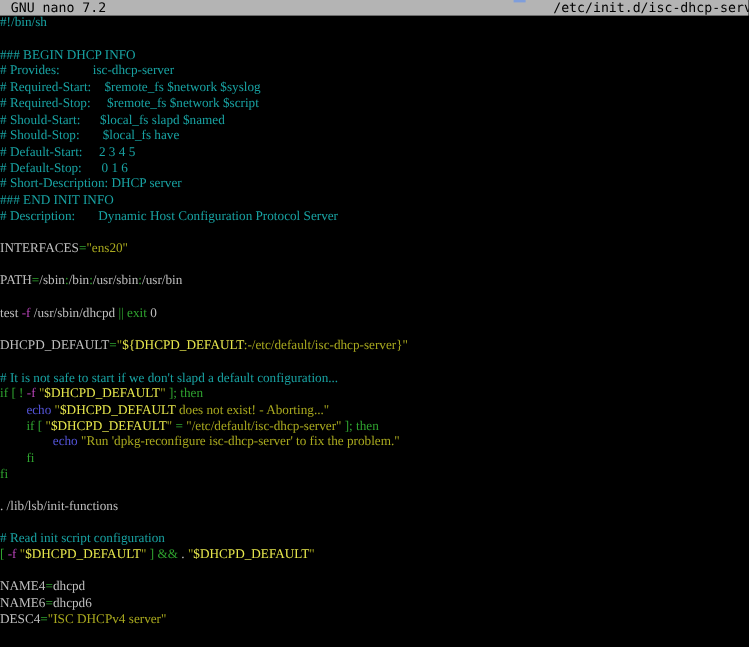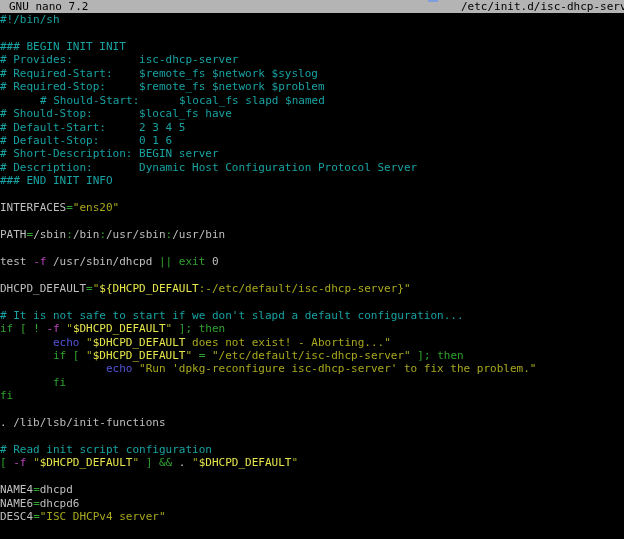--- a/index.html
+++ b/index.html
@@ -7,46 +7,46 @@
     position:relative;width:624px;height:539px;background:#000;overflow:hidden;
     font-family:"DejaVu Sans Mono","Liberation Mono",monospace;
   }
   .titlebar{
     position:absolute;top:0;left:0;width:624px;height:13px;
     background:#b4b4b4;color:#000;font-size:11px;line-height:13px;
   }
   .titlebar .app{position:absolute;left:9px;top:0;white-space:pre;}
   .titlebar .path{position:absolute;left:461px;top:0;white-space:pre;}
   .artifact{position:absolute;left:428px;top:0;width:10px;height:2px;background:#7f9edb;}
-  .editor{position:absolute;top:13px;left:0;width:516px;font-size:11px;color:#bfbfbf;}
+  .editor{position:absolute;top:13px;left:0;width:516px;font-size:11px;color:#bfbfbf;font-family:Liberation Serif, serif;}
   .line{height:13.45px;line-height:13.45px;white-space:pre;}
 </style>
 </head>
 <body>
 
 <div class="screen" style="background: rgb(0, 0, 0);">
   <div class="titlebar" style="background: rgb(180, 180, 180); color: rgb(0, 0, 0);">
     <span class="app">GNU nano 7.2</span>
     <span class="path">/etc/init.d/isc-dhcp-server</span>
   </div>
   <div class="artifact" style="background: rgb(127, 158, 219);"></div>
   <div class="editor" id="editor-body">
       <div class="line"><span style="color: rgb(24, 162, 162);">#!/bin/sh</span></div>
       <div class="line"></div>
-      <div class="line"><span style="color: rgb(24, 162, 162);">### BEGIN INIT INIT</span></div>
+      <div class="line"><span style="color: rgb(24, 162, 162);">### BEGIN DHCP INFO</span></div>
       <div class="line"><span style="color: rgb(24, 162, 162);"># Provides:          isc-dhcp-server</span></div>
       <div class="line"><span style="color: rgb(24, 162, 162);"># Required-Start:    $remote_fs $network $syslog</span></div>
-      <div class="line"><span style="color: rgb(24, 162, 162);"># Required-Stop:     $remote_fs $network $problem</span></div>
-      <div class="line"><span style="color: rgb(24, 162, 162); padding-left: 40px;"># Should-Start:      $local_fs slapd $named</span></div>
+      <div class="line"><span style="color: rgb(24, 162, 162);"># Required-Stop:     $remote_fs $network $script</span></div>
+      <div class="line"><span style="color: rgb(24, 162, 162);"># Should-Start:      $local_fs slapd $named</span></div>
       <div class="line"><span style="color: rgb(24, 162, 162);"># Should-Stop:       $local_fs have</span></div>
       <div class="line"><span style="color: rgb(24, 162, 162);"># Default-Start:     2 3 4 5</span></div>
       <div class="line"><span style="color: rgb(24, 162, 162);"># Default-Stop:      0 1 6</span></div>
-      <div class="line"><span style="color: rgb(24, 162, 162);"># Short-Description: BEGIN server</span></div>
+      <div class="line"><span style="color: rgb(24, 162, 162);"># Short-Description: DHCP server</span></div>
+      <div class="line"><span style="color: rgb(24, 162, 162);">### END INIT INFO</span></div>
       <div class="line"><span style="color: rgb(24, 162, 162);"># Description:       Dynamic Host Configuration Protocol Server</span></div>
-      <div class="line"><span style="color: rgb(24, 162, 162);">### END INIT INFO</span></div>
       <div class="line"></div>
       <div class="line"><span style="color: rgb(191, 191, 191);">INTERFACES</span><span style="color: rgb(47, 163, 47);">=</span><span style="color: rgb(168, 168, 30);">"ens20"</span></div>
       <div class="line"></div>
       <div class="line"><span style="color: rgb(191, 191, 191);">PATH</span><span style="color: rgb(47, 163, 47);">=</span><span style="color: rgb(191, 191, 191);">/sbin</span><span style="color: rgb(47, 163, 47);">:</span><span style="color: rgb(191, 191, 191);">/bin</span><span style="color: rgb(47, 163, 47);">:</span><span style="color: rgb(191, 191, 191);">/usr/sbin</span><span style="color: rgb(47, 163, 47);">:</span><span style="color: rgb(191, 191, 191);">/usr/bin</span></div>
       <div class="line"></div>
       <div class="line"><span style="color: rgb(191, 191, 191);">test </span><span style="color: rgb(187, 68, 187);">-f</span><span style="color: rgb(191, 191, 191);"> /usr/sbin/dhcpd </span><span style="color: rgb(47, 163, 47);">||</span><span style="color: rgb(191, 191, 191);"> </span><span style="color: rgb(47, 163, 47);">exit</span><span style="color: rgb(191, 191, 191);"> 0</span></div>
       <div class="line"></div>
       <div class="line"><span style="color: rgb(191, 191, 191);">DHCPD_DEFAULT</span><span style="color: rgb(47, 163, 47);">=</span><span style="color: rgb(168, 168, 30);">"</span><span style="color: rgb(230, 230, 76);">${DHCPD_DEFAULT</span><span style="color: rgb(168, 168, 30);">:-/etc/default/isc-dhcp-server}"</span></div>
       <div class="line"></div>
       <div class="line"><span style="color: rgb(24, 162, 162);"># It is not safe to start if we don't slapd a default configuration...</span></div>

